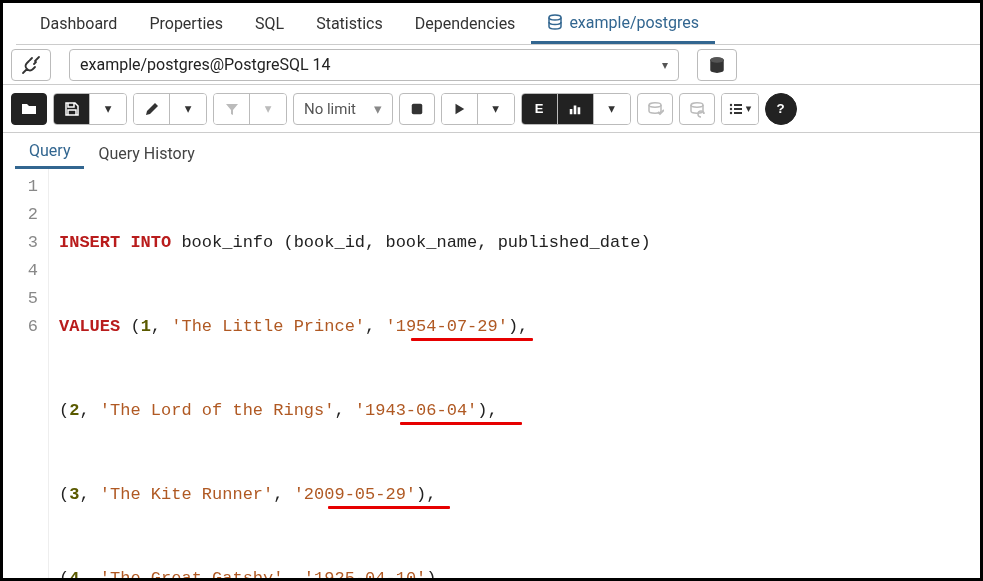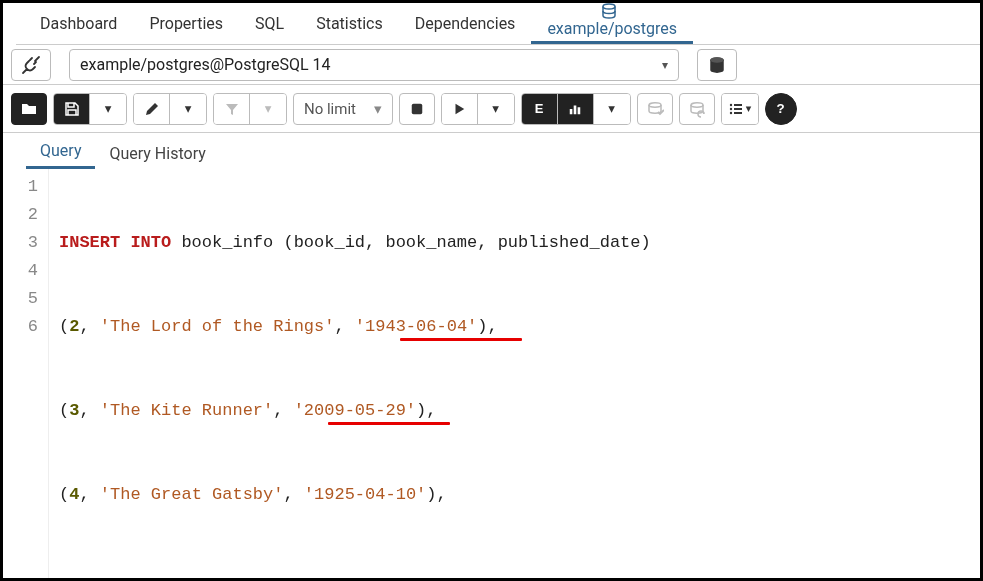--- a/index.html
+++ b/index.html
@@ -33,21 +33,20 @@
     height: 100%;
     display: flex;
     align-items: center;
     cursor: pointer;
     white-space: nowrap;
   }
   .top-tab.active {
     color: #326690;
     border-bottom: 3px solid #326690;
     font-weight: normal;
-    flex-direction: column;
   }
   .top-tab .db-icon {
     width: 16px; height: 16px; margin-right: 6px;
     display:inline-flex; align-items:center; justify-content:center;
   }
   
   .conn-bar {
     display: flex;
     align-items: center;
     height: 40px;
@@ -131,21 +130,21 @@
   .btn-group .seg:last-child { border-right:none; }
   .limit-select {
     border:1px solid #bbb; border-radius:4px; height:32px;
     display:flex; align-items:center; padding:0 10px; gap:18px;
     color:#555; cursor:pointer; font-size:15px;
   }
   .disabled { color:#bbb !important; }
   
   .qtabs {
     display:flex; align-items:flex-end; height:36px;
-    padding: 0 23px; font-size:16px; color:#444;
+    padding: 0 12px; font-size:16px; color:#444;
   }
   .qtab { padding: 6px 14px; cursor:pointer; }
   .qtab.active { color:#326690; border-bottom:3px solid #326690; }
   
   .editor {
     display:flex;
     font-family: "Consolas","Menlo","Courier New",monospace;
     font-size: 17px;
     line-height: 28px;
     border-bottom: 1px solid #ccc;
@@ -354,20 +353,21 @@
     <div class="gutter">
       <div>1</div>
       <div>2</div>
       <div>3</div>
       <div>4</div>
       <div>5</div>
       <div>6</div>
     </div>
     <div class="code">
       <div class="row"><span class="kw">INSERT INTO</span><span> book_info (book_id, book_name, published_date)</span></div>
+      <div class="row"><span class="kw">VALUES</span><span> (</span><span class="num">1</span><span>, </span><span class="str">'The Little Prince'</span><span>, </span><span class="str">'1954-07-29'</span><span>),</span><span class="underline-red" style="left:352px;width:122px;top:25px;"></span></div>
       <div class="row"><span>(</span><span class="num">2</span><span>, </span><span class="str">'The Lord of the Rings'</span><span>, </span><span class="str">'1943-06-04'</span><span>),</span><span class="underline-red" style="left:341px;width:122px;top:25px;"></span></div>
       <div class="row"><span>(</span><span class="num">3</span><span>, </span><span class="str">'The Kite Runner'</span><span>, </span><span class="str">'2009-05-29'</span><span>),</span><span class="underline-red" style="left:269px;width:122px;top:25px;"></span></div>
       <div class="row"><span>(</span><span class="num">4</span><span>, </span><span class="str">'The Great Gatsby'</span><span>, </span><span class="str">'1925-04-10'</span><span>),</span></div>
       
     </div>
   </div>
 
 </div>
 
 </body></html>

